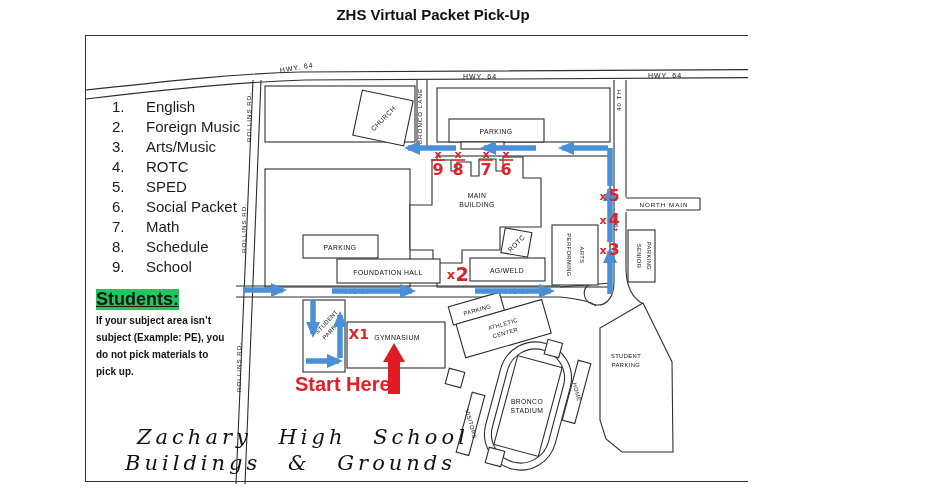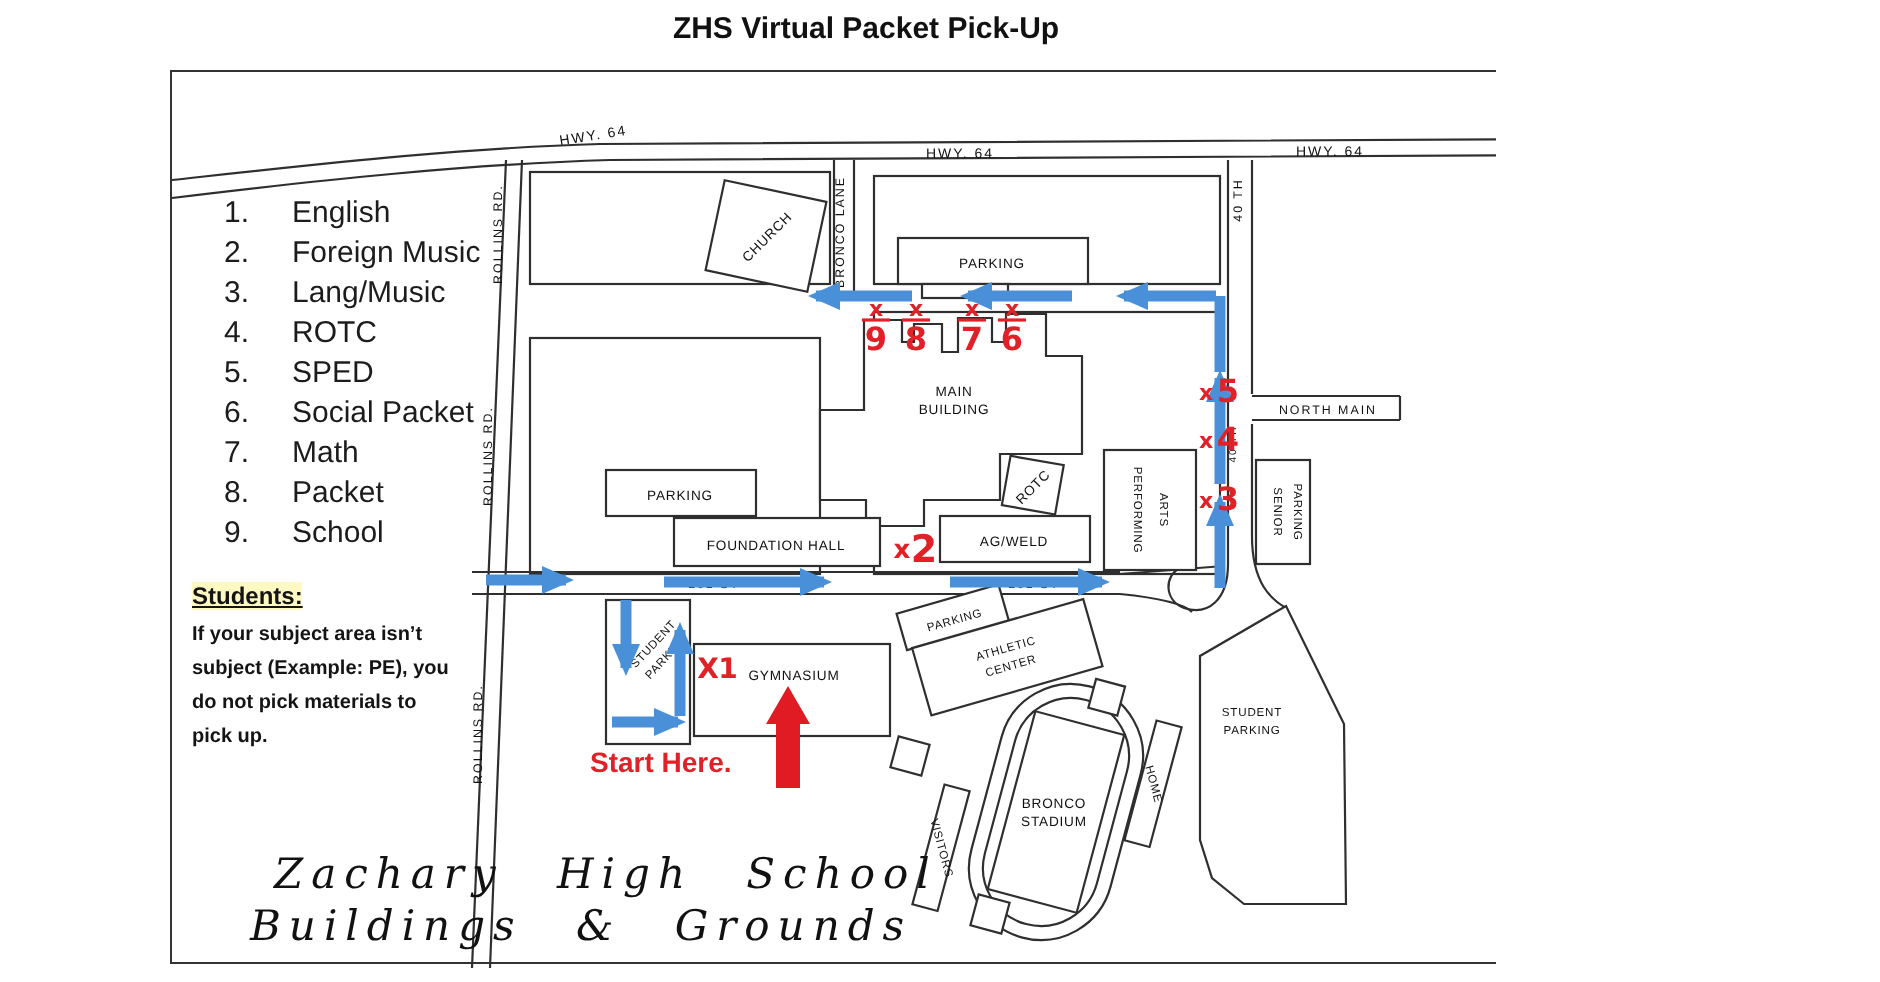--- a/index.html
+++ b/index.html
@@ -12,26 +12,26 @@
   .map-svg{position:absolute;left:0;top:0;width:940px;height:491px;}
 
   
   .legend{position:absolute;left:112px;top:96px;color:#1c1c1c;font-size:15px;}
   .legend-row{display:flex;height:20px;align-items:center;}
   .legend-num{width:24px;text-align:left;}
   .legend-label{margin-left:10px;white-space:nowrap;}
 
   
   .note{position:absolute;left:96px;top:289px;width:172px;color:#141414;}
-  .note-heading{display:inline-block;background:#fef9c3;font-weight:bold;
-                text-decoration:underline;font-size:12px;}
+  .note-heading{display:inline-block;background:#22c55e;font-weight:bold;
+                text-decoration:underline;font-size:18px;}
   .note-body{margin-top:2px;font-weight:bold;font-size:10px;line-height:17px;}
 
   .start-here{position:absolute;left:295px;top:373px;color:#e02128;
-              font-size:14px;font-weight:bold;}
+              font-size:20px;font-weight:bold;}
 
   .footer-script{position:absolute;left:125px;top:424px;color:#111;
                  font-family:"DejaVu Serif",serif;font-style:italic;
                  font-size:21px;line-height:26px;letter-spacing:4px;word-spacing:16px;}
   .footer-script .l1{padding-left:12px;font-style:italic;}
 
   
   .rl{fill:none;stroke:#2f2f2f;stroke-width:1.1px;}
   .blk{fill:none;stroke:#2f2f2f;stroke-width:1.1px;}
   .bld{fill:#fff;stroke:#2f2f2f;stroke-width:1.1px;}
@@ -271,41 +271,41 @@
     <div class="legend-row">
         <span class="legend-num">1.</span>
         <span class="legend-label">English</span>
       </div>
     <div class="legend-row">
         <span class="legend-num">2.</span>
         <span class="legend-label">Foreign Music</span>
       </div>
     <div class="legend-row">
         <span class="legend-num">3.</span>
-        <span class="legend-label">Lang/Music</span>
+        <span class="legend-label">Arts/Music</span>
       </div>
     <div class="legend-row">
         <span class="legend-num">4.</span>
         <span class="legend-label">ROTC</span>
       </div>
     <div class="legend-row">
         <span class="legend-num">5.</span>
         <span class="legend-label">SPED</span>
       </div>
     <div class="legend-row">
         <span class="legend-num">6.</span>
         <span class="legend-label">Social Packet</span>
       </div>
     <div class="legend-row">
         <span class="legend-num">7.</span>
         <span class="legend-label">Math</span>
       </div>
     <div class="legend-row">
         <span class="legend-num">8.</span>
-        <span class="legend-label">Packet</span>
+        <span class="legend-label">Schedule</span>
       </div>
     <div class="legend-row">
         <span class="legend-num">9.</span>
         <span class="legend-label">School</span>
       </div>
   </div>
 
   <div class="note">
     <span class="note-heading">Students:</span>
     <div class="note-body">

